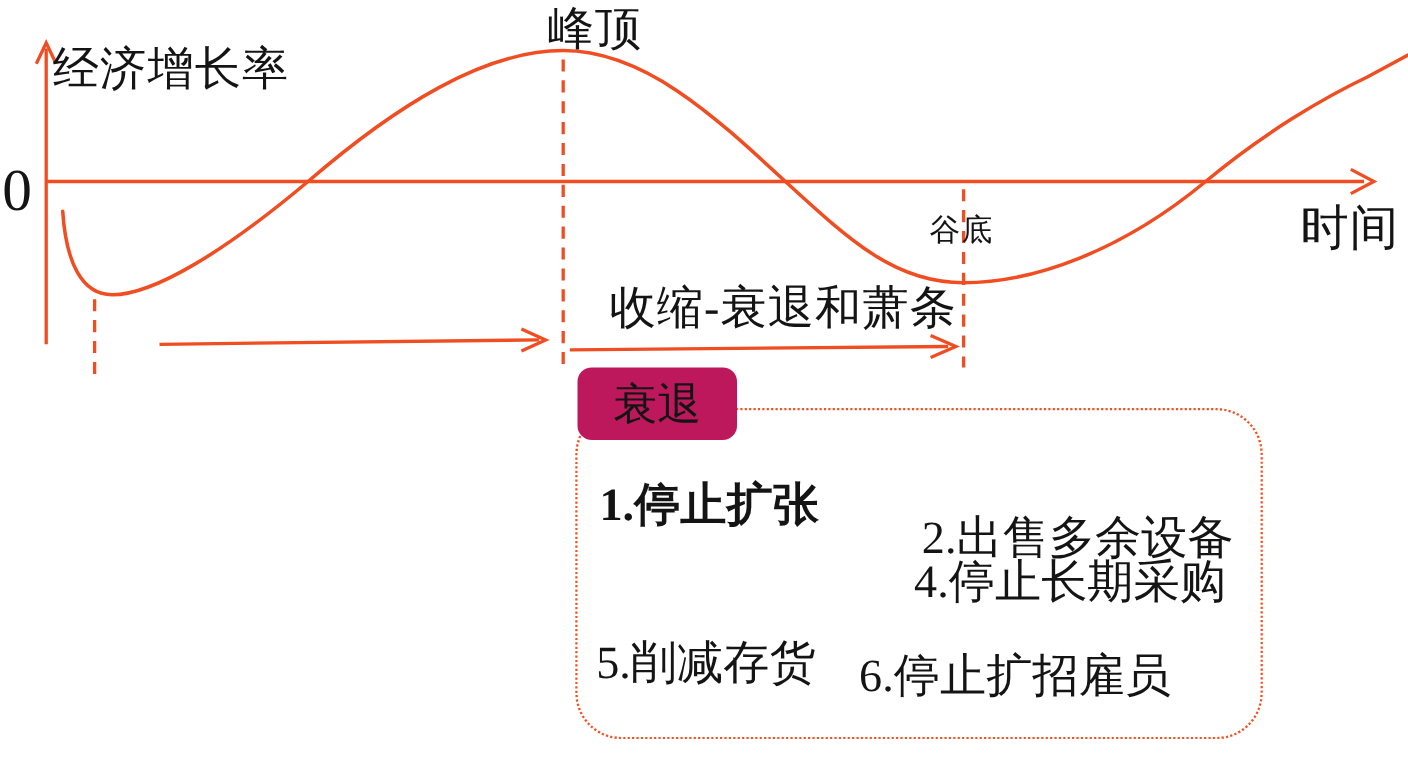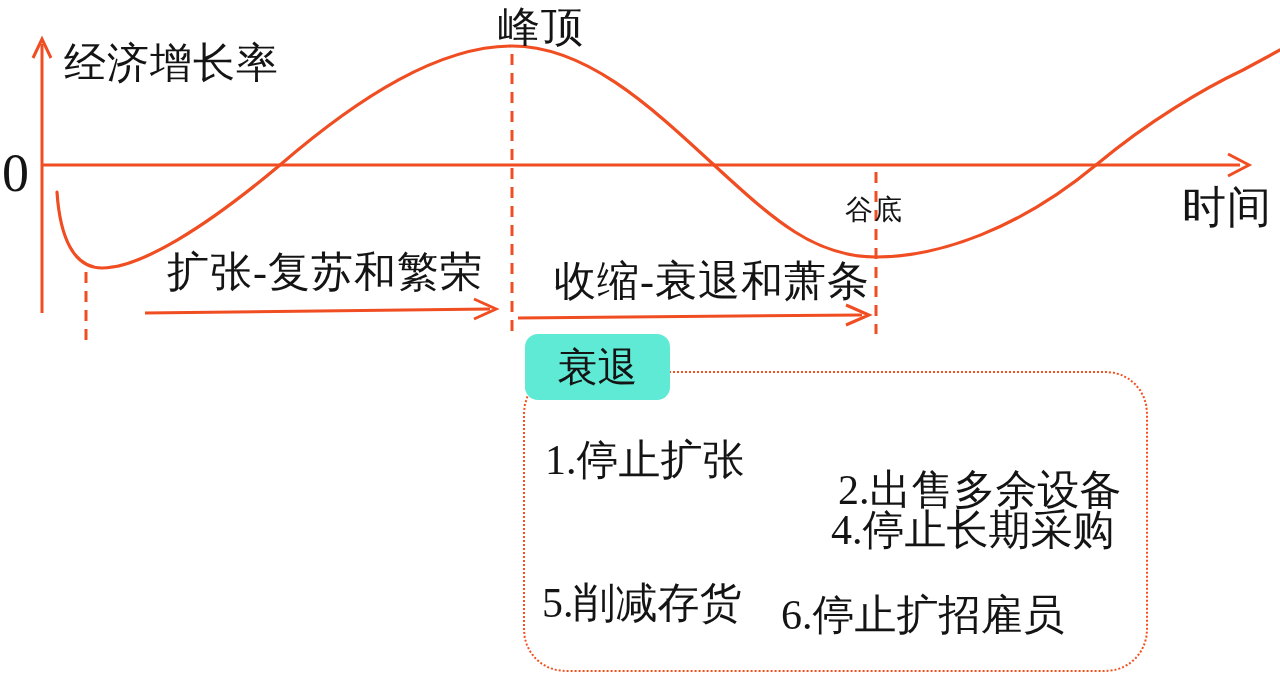--- a/index.html
+++ b/index.html
@@ -12,55 +12,55 @@
     color:#141414;
   }
   .stage svg{position:absolute;left:0;top:0;}
   .lbl{
     position:absolute;
     line-height:1;
     white-space:nowrap;
     color:#141414;
     letter-spacing:1px;
   }
-  .lbl-axis-y   {left:64px;  top:42px;  font-size:42px;}
+  .lbl-axis-y   {left:48px;  top:42px;  font-size:42px;}
   .lbl-origin   {left:2px;   top:146px; font-size:54px; letter-spacing:0;}
   .lbl-peak     {left:468px; top:6px;   font-size:42px;margin-left:30px;}
   .lbl-trough   {left:845px; top:196px; font-size:28px;}
   .lbl-time     {left:1182px;top:186px; font-size:44px;}
   .lbl-expansion{left:167px; top:251px; font-size:42px;}
   .lbl-contraction{left:538px;top:260px;font-size:42px;margin-left:16px;}
 
   .panel{
     position:absolute;
     left:523px; top:371px;
     width:625px; height:301px;
     border:2.5px dotted #F3511F;
     border-radius:42px;
     box-sizing:border-box;
     background:#ffffff;
   }
   .tab{
     position:absolute;
     left:525px; top:334px;
     width:145px; height:66px;
-    background:#5eead4;
+    background:#be185d;
     border-radius:13px;
     display:flex;align-items:center;justify-content:center;
     font-size:40px;
     color:#141414;
   }
   .panel-item{
     position:absolute;
     font-size:42px;
     line-height:1;
     white-space:nowrap;
     color:#141414;
   }
-  .pi-1{left:545px; top:439px;}
+  .pi-1{left:545px; top:439px;font-weight:bold;}
   .pi-2{left:838px; top:439px;margin-top:30px;}
   .pi-3{left:545px; top:509px;}
   .pi-4{left:831px; top:509px;}
   .pi-5{left:542px; top:582px;}
   .pi-6{left:781px; top:582px;margin-top:12px;}
 </style>
 </head>
 <body>
 
 <div class="stage">
@@ -92,21 +92,20 @@
 
     <line x1="518" y1="318" x2="862" y2="315" stroke="#F04E22" stroke-width="3"></line>
     <polyline points="846,305 869,315 846,325" fill="none" stroke="#F04E22" stroke-width="3"></polyline>
   </svg>
 
   <div class="lbl lbl-axis-y">经济增长率</div>
   <div class="lbl lbl-origin">0</div>
   <div class="lbl lbl-peak">峰顶</div>
   <div class="lbl lbl-trough">谷底</div>
   <div class="lbl lbl-time">时间</div>
-  <div class="lbl lbl-expansion">扩张-复苏和繁荣</div>
   <div class="lbl lbl-contraction">收缩-衰退和萧条</div>
 
   <div class="panel"></div>
   <div class="tab">衰退</div>
 
   <div class="panel-item pi-1">1.停止扩张</div>
   <div class="panel-item pi-2">2.出售多余设备</div>
   <div class="panel-item pi-4">4.停止长期采购</div>
   <div class="panel-item pi-5">5.削减存货</div>
   <div class="panel-item pi-6">6.停止扩招雇员</div>

